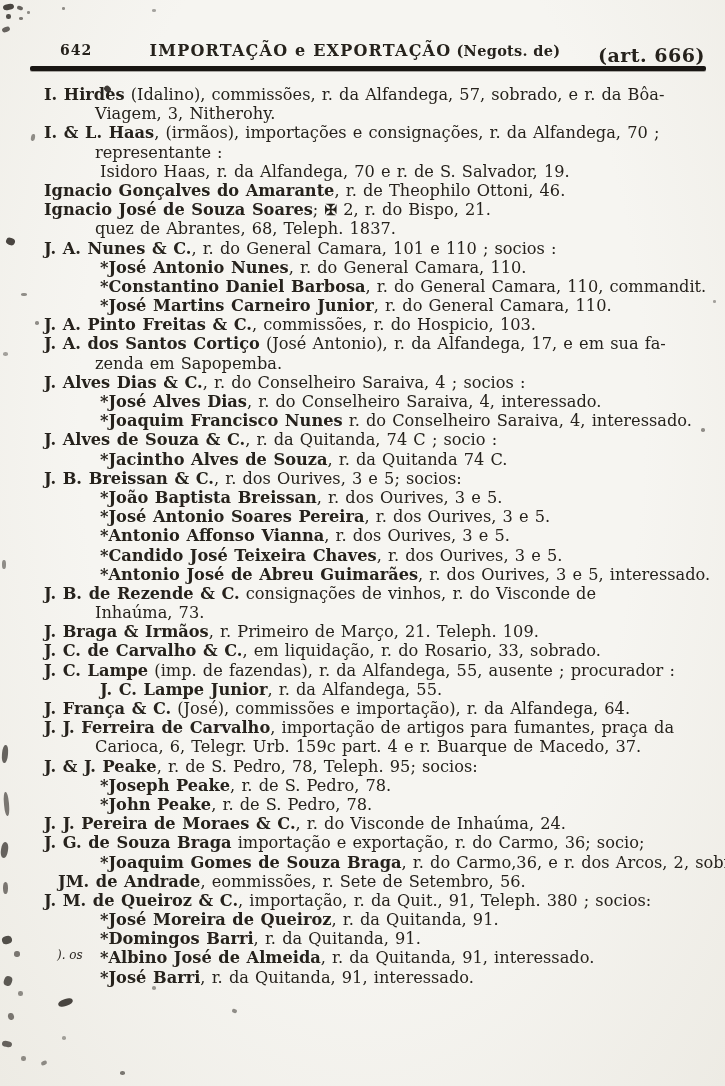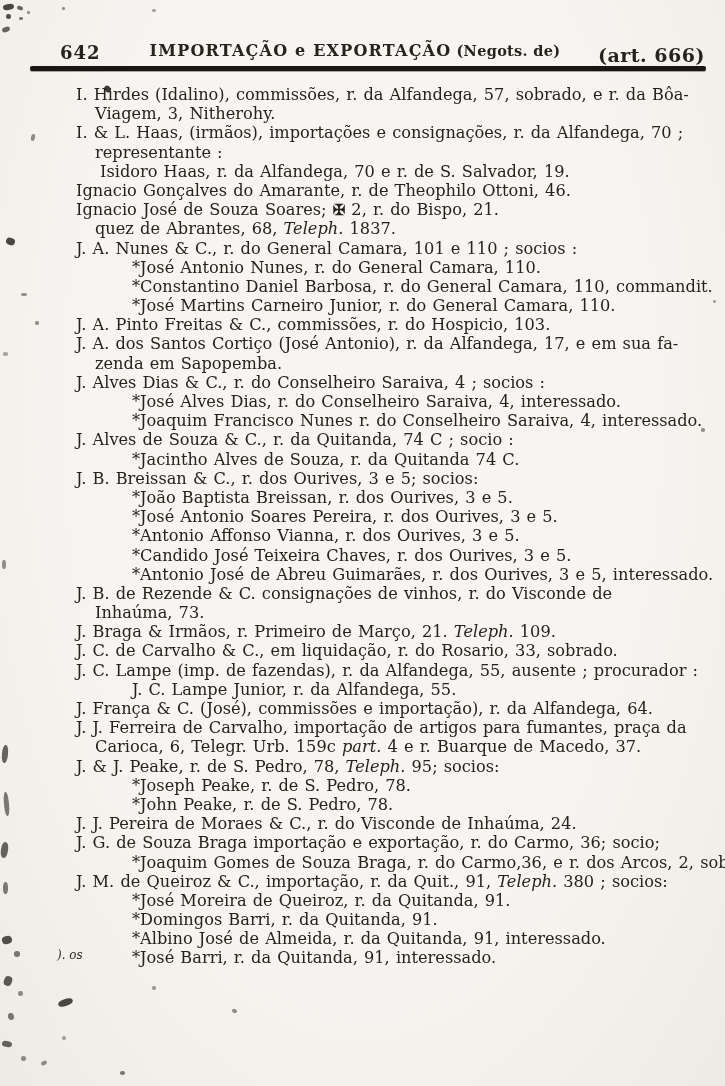--- a/index.html
+++ b/index.html
@@ -3,34 +3,34 @@
 <meta charset="utf-8">
 <style>
   html,body{margin:0;padding:0;}
   body{width:725px;height:1086px;background:#e8e6e0;}
   .page{
     position:relative;width:725px;height:1086px;overflow:hidden;
     background:radial-gradient(ellipse at 50% 38%, #f6f5f1 55%, #edebe4 100%);
     font-family:"DejaVu Serif", serif;
     color:#26221c;
   }
-  .hdr-num{position:absolute;top:42px;left:60px;font-size:18px;font-weight:bold;letter-spacing:1px;}
+  .hdr-num{position:absolute;top:42px;left:60px;font-size:14px;font-weight:bold;letter-spacing:1px;}
   .hdr-title-wrap{position:absolute;top:41px;left:120px;width:470px;text-align:center;white-space:nowrap;}
   .hdr-title{font-size:16px;font-weight:bold;letter-spacing:1.2px;}
   .hdr-sub{font-size:14.5px;font-weight:bold;letter-spacing:.3px;}
   .hdr-art{position:absolute;top:44px;left:598px;font-size:19px;font-weight:bold;letter-spacing:.5px;}
   .rule{position:absolute;top:66px;left:30px;width:676px;height:5px;background:#191613;border-radius:2px;box-shadow:0 1px 0 rgba(25,22,19,.35);}
   #lines{position:absolute;top:85px;left:0;width:712px;}
   .ln{height:19.2px;line-height:19.2px;font-size:16.2px;white-space:nowrap;word-spacing:1px;}
   .i0{padding-left:44px;}
   .ih{padding-left:58px;}
   .i1{padding-left:78px;margin-left:17px;}
   .i2{padding-left:100px;}
-  .b{font-weight:normal;margin-left:32px;}
-  .it{font-style:italic;}
+  .b{font-weight:bold;}
+  .it{}
   .sym{font-size:15px;font-weight:bold;}
   .art{position:absolute;background:#2b2722;border-radius:45%;}
   .hand{position:absolute;font-family:"DejaVu Serif",serif;font-style:italic;font-size:12px;color:#2b2722;white-space:nowrap;}
 </style>
 </head>
 <body>
 
 <div class="page">
   <div class="hdr-num">642</div>
   <div class="hdr-title-wrap">
@@ -74,20 +74,21 @@
       <div class="ln i2"><span class="b">J. C. Lampe Junior</span><span>, r. da Alfandega, 55.</span></div>
       <div class="ln i0"><span class="b">J. França &amp; C.</span><span> (José), commissões e importação), r. da Alfandega, 64.</span></div>
       <div class="ln i0"><span class="b">J. J. Ferreira de Carvalho</span><span>, importação de artigos para fumantes, praça da</span></div>
       <div class="ln i1"><span>Carioca, 6, Telegr. Urb. 159c </span><span class="it">part.</span><span> 4 e r. Buarque de Macedo, 37.</span></div>
       <div class="ln i0"><span class="b">J. &amp; J. Peake</span><span>, r. de S. Pedro, 78, </span><span class="it">Teleph.</span><span> 95; socios:</span></div>
       <div class="ln i2"><span class="b">*Joseph Peake</span><span>, r. de S. Pedro, 78.</span></div>
       <div class="ln i2"><span class="b">*John Peake</span><span>, r. de S. Pedro, 78.</span></div>
       <div class="ln i0"><span class="b">J. J. Pereira de Moraes &amp; C.</span><span>, r. do Visconde de Inhaúma, 24.</span></div>
       <div class="ln i0"><span class="b">J. G. de Souza Braga</span><span> importação e exportação, r. do Carmo, 36; socio;</span></div>
       <div class="ln i2"><span class="b">*Joaquim Gomes de Souza Braga</span><span>, r. do Carmo,36, e r. dos Arcos, 2, sobr:</span></div>
+      <div class="ln ih"><span class="b">JM. de Andrade</span><span>, eommissões, r. Sete de Setembro, 56.</span></div>
       <div class="ln i0"><span class="b">J. M. de Queiroz &amp; C.</span><span>, importação, r. da Quit., 91, </span><span class="it">Teleph.</span><span> 380 ; socios:</span></div>
       <div class="ln i2"><span class="b">*José Moreira de Queiroz</span><span>, r. da Quitanda, 91.</span></div>
       <div class="ln i2"><span class="b">*Domingos Barri</span><span>, r. da Quitanda, 91.</span></div>
       <div class="ln i2"><span class="b">*Albino José de Almeida</span><span>, r. da Quitanda, 91, interessado.</span></div>
       <div class="ln i2"><span class="b">*José Barri</span><span>, r. da Quitanda, 91, interessado.</span></div>
     </div>
 <div class="art" style="left: 3px; top: 4px; width: 11px; height: 6px; opacity: 0.85; transform: rotate(-10deg);"></div>
     <div class="art" style="left: 17px; top: 6px; width: 6px; height: 4px; opacity: 0.7; transform: rotate(15deg);"></div>
     <div class="art" style="left: 6px; top: 14px; width: 5px; height: 5px; opacity: 0.8; transform: rotate(0deg);"></div>
     <div class="art" style="left: 19px; top: 17px; width: 4px; height: 3px; opacity: 0.6; transform: rotate(0deg);"></div>

